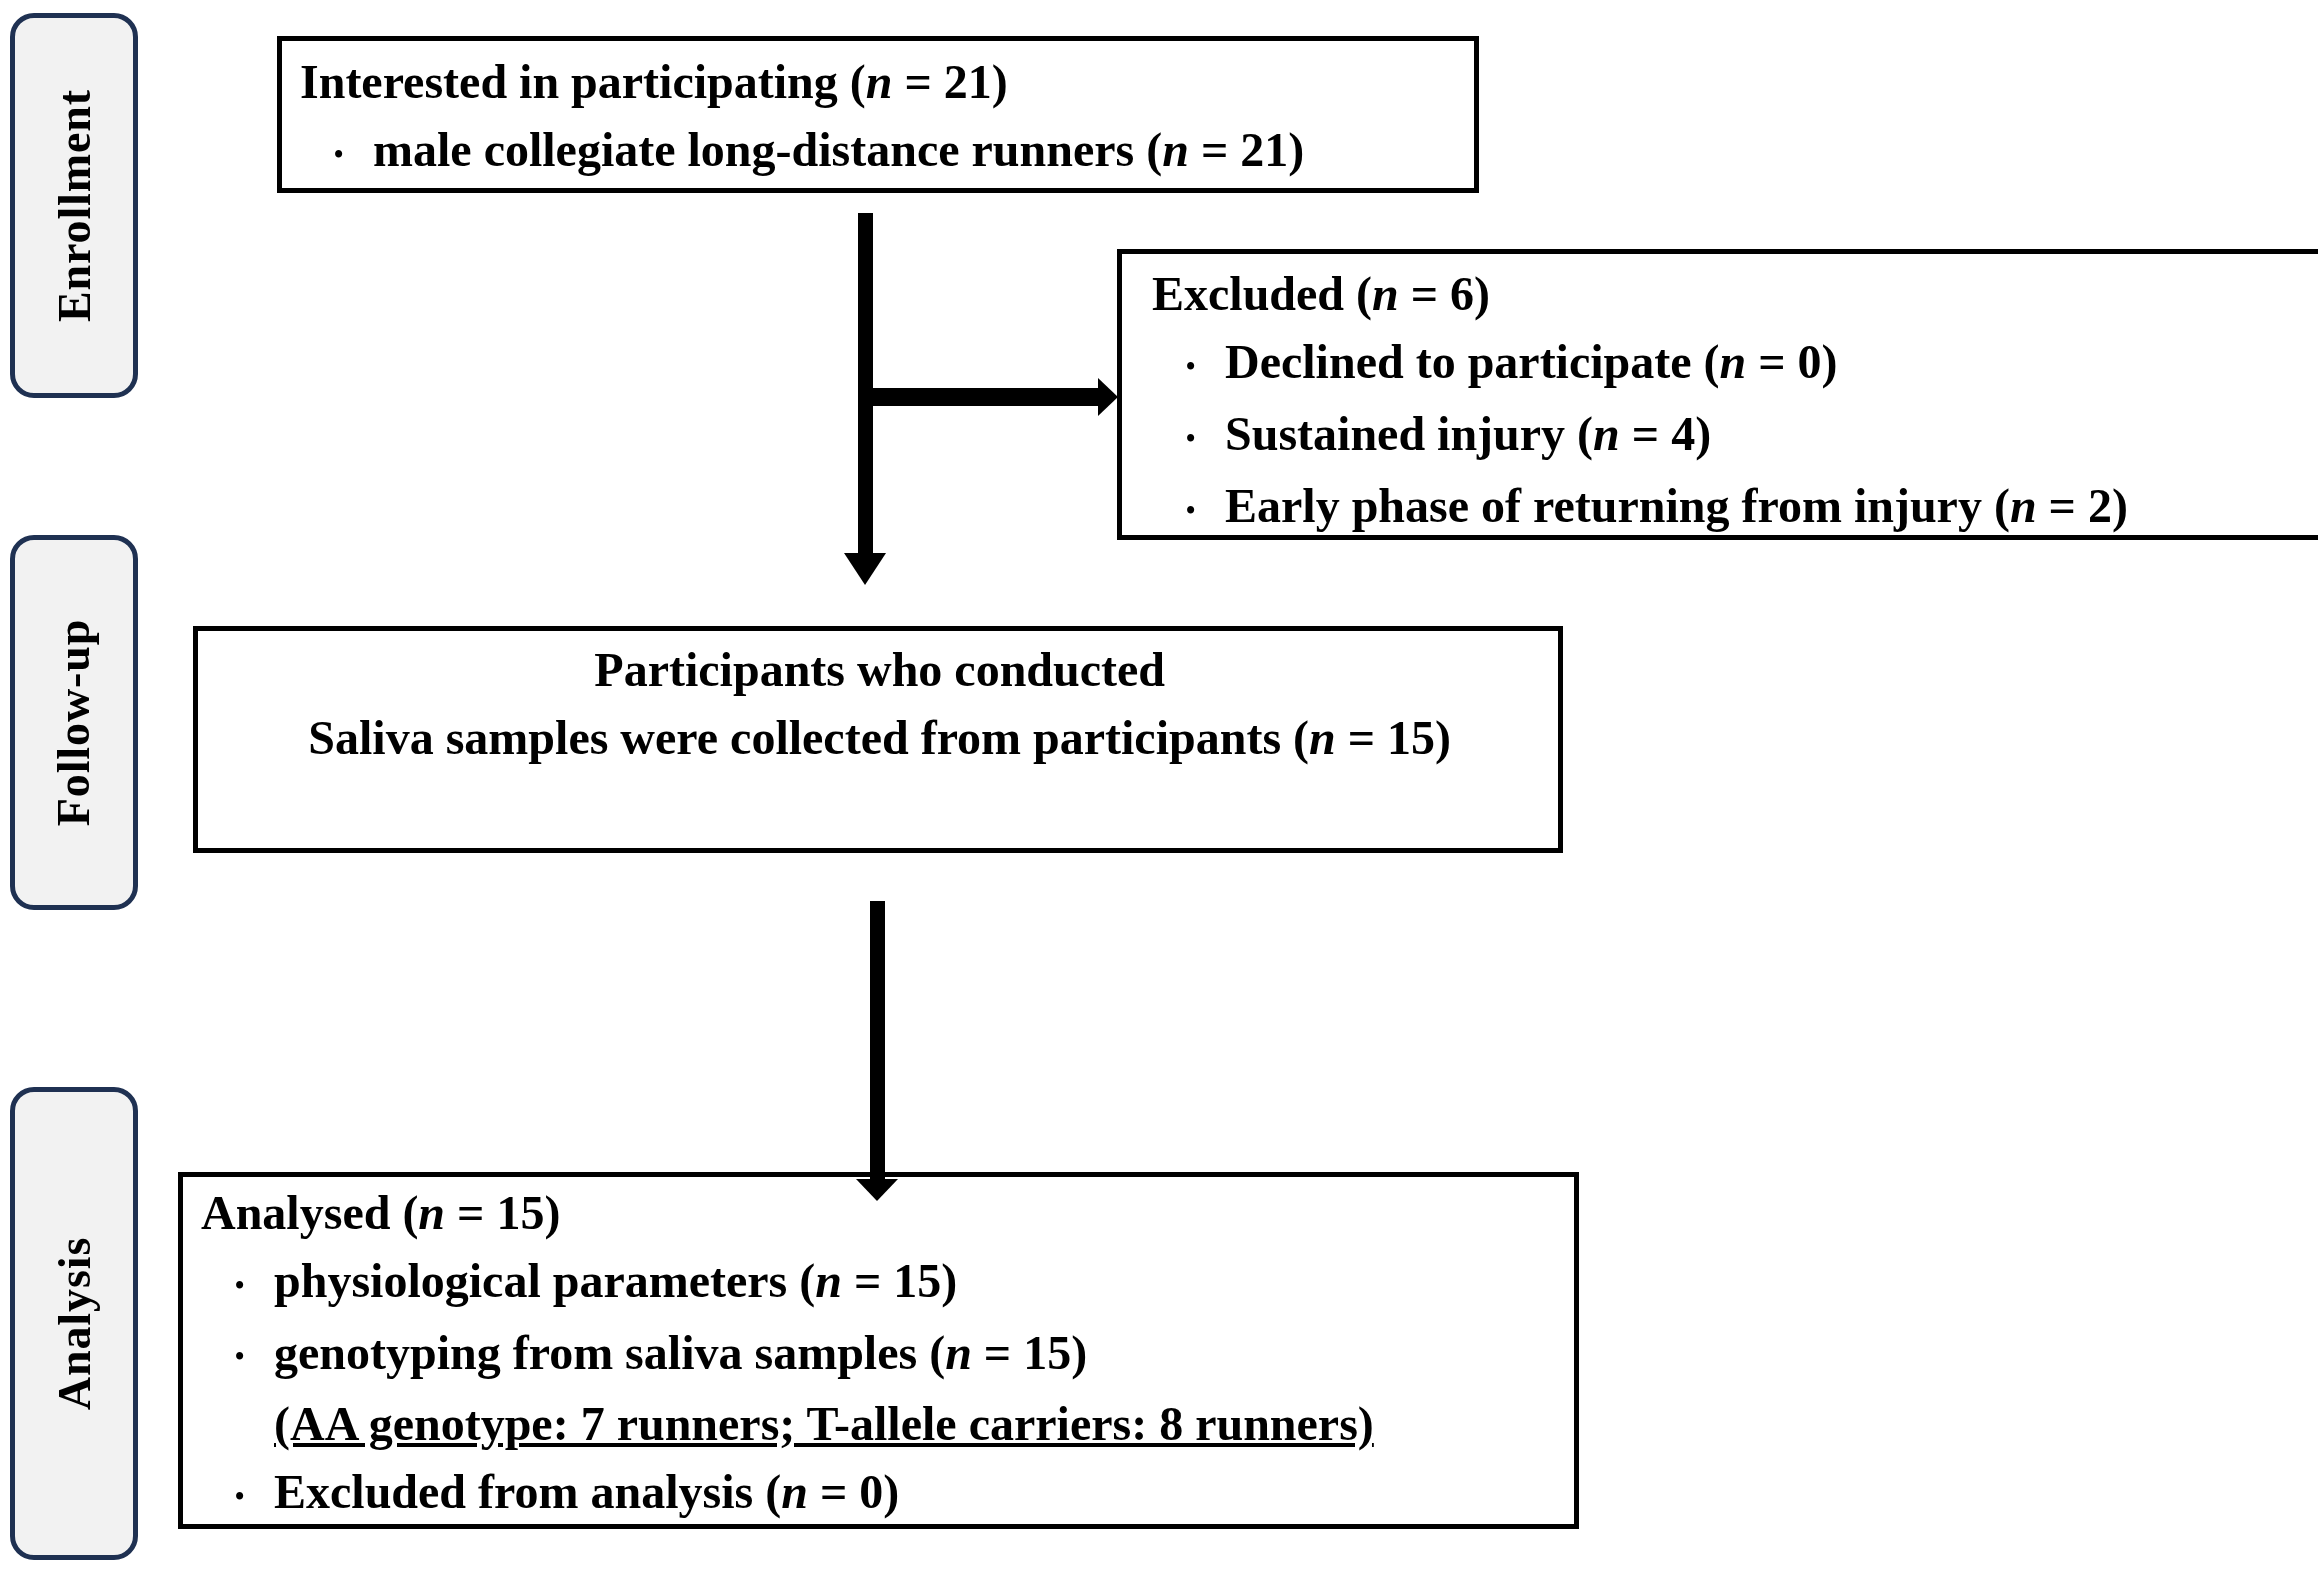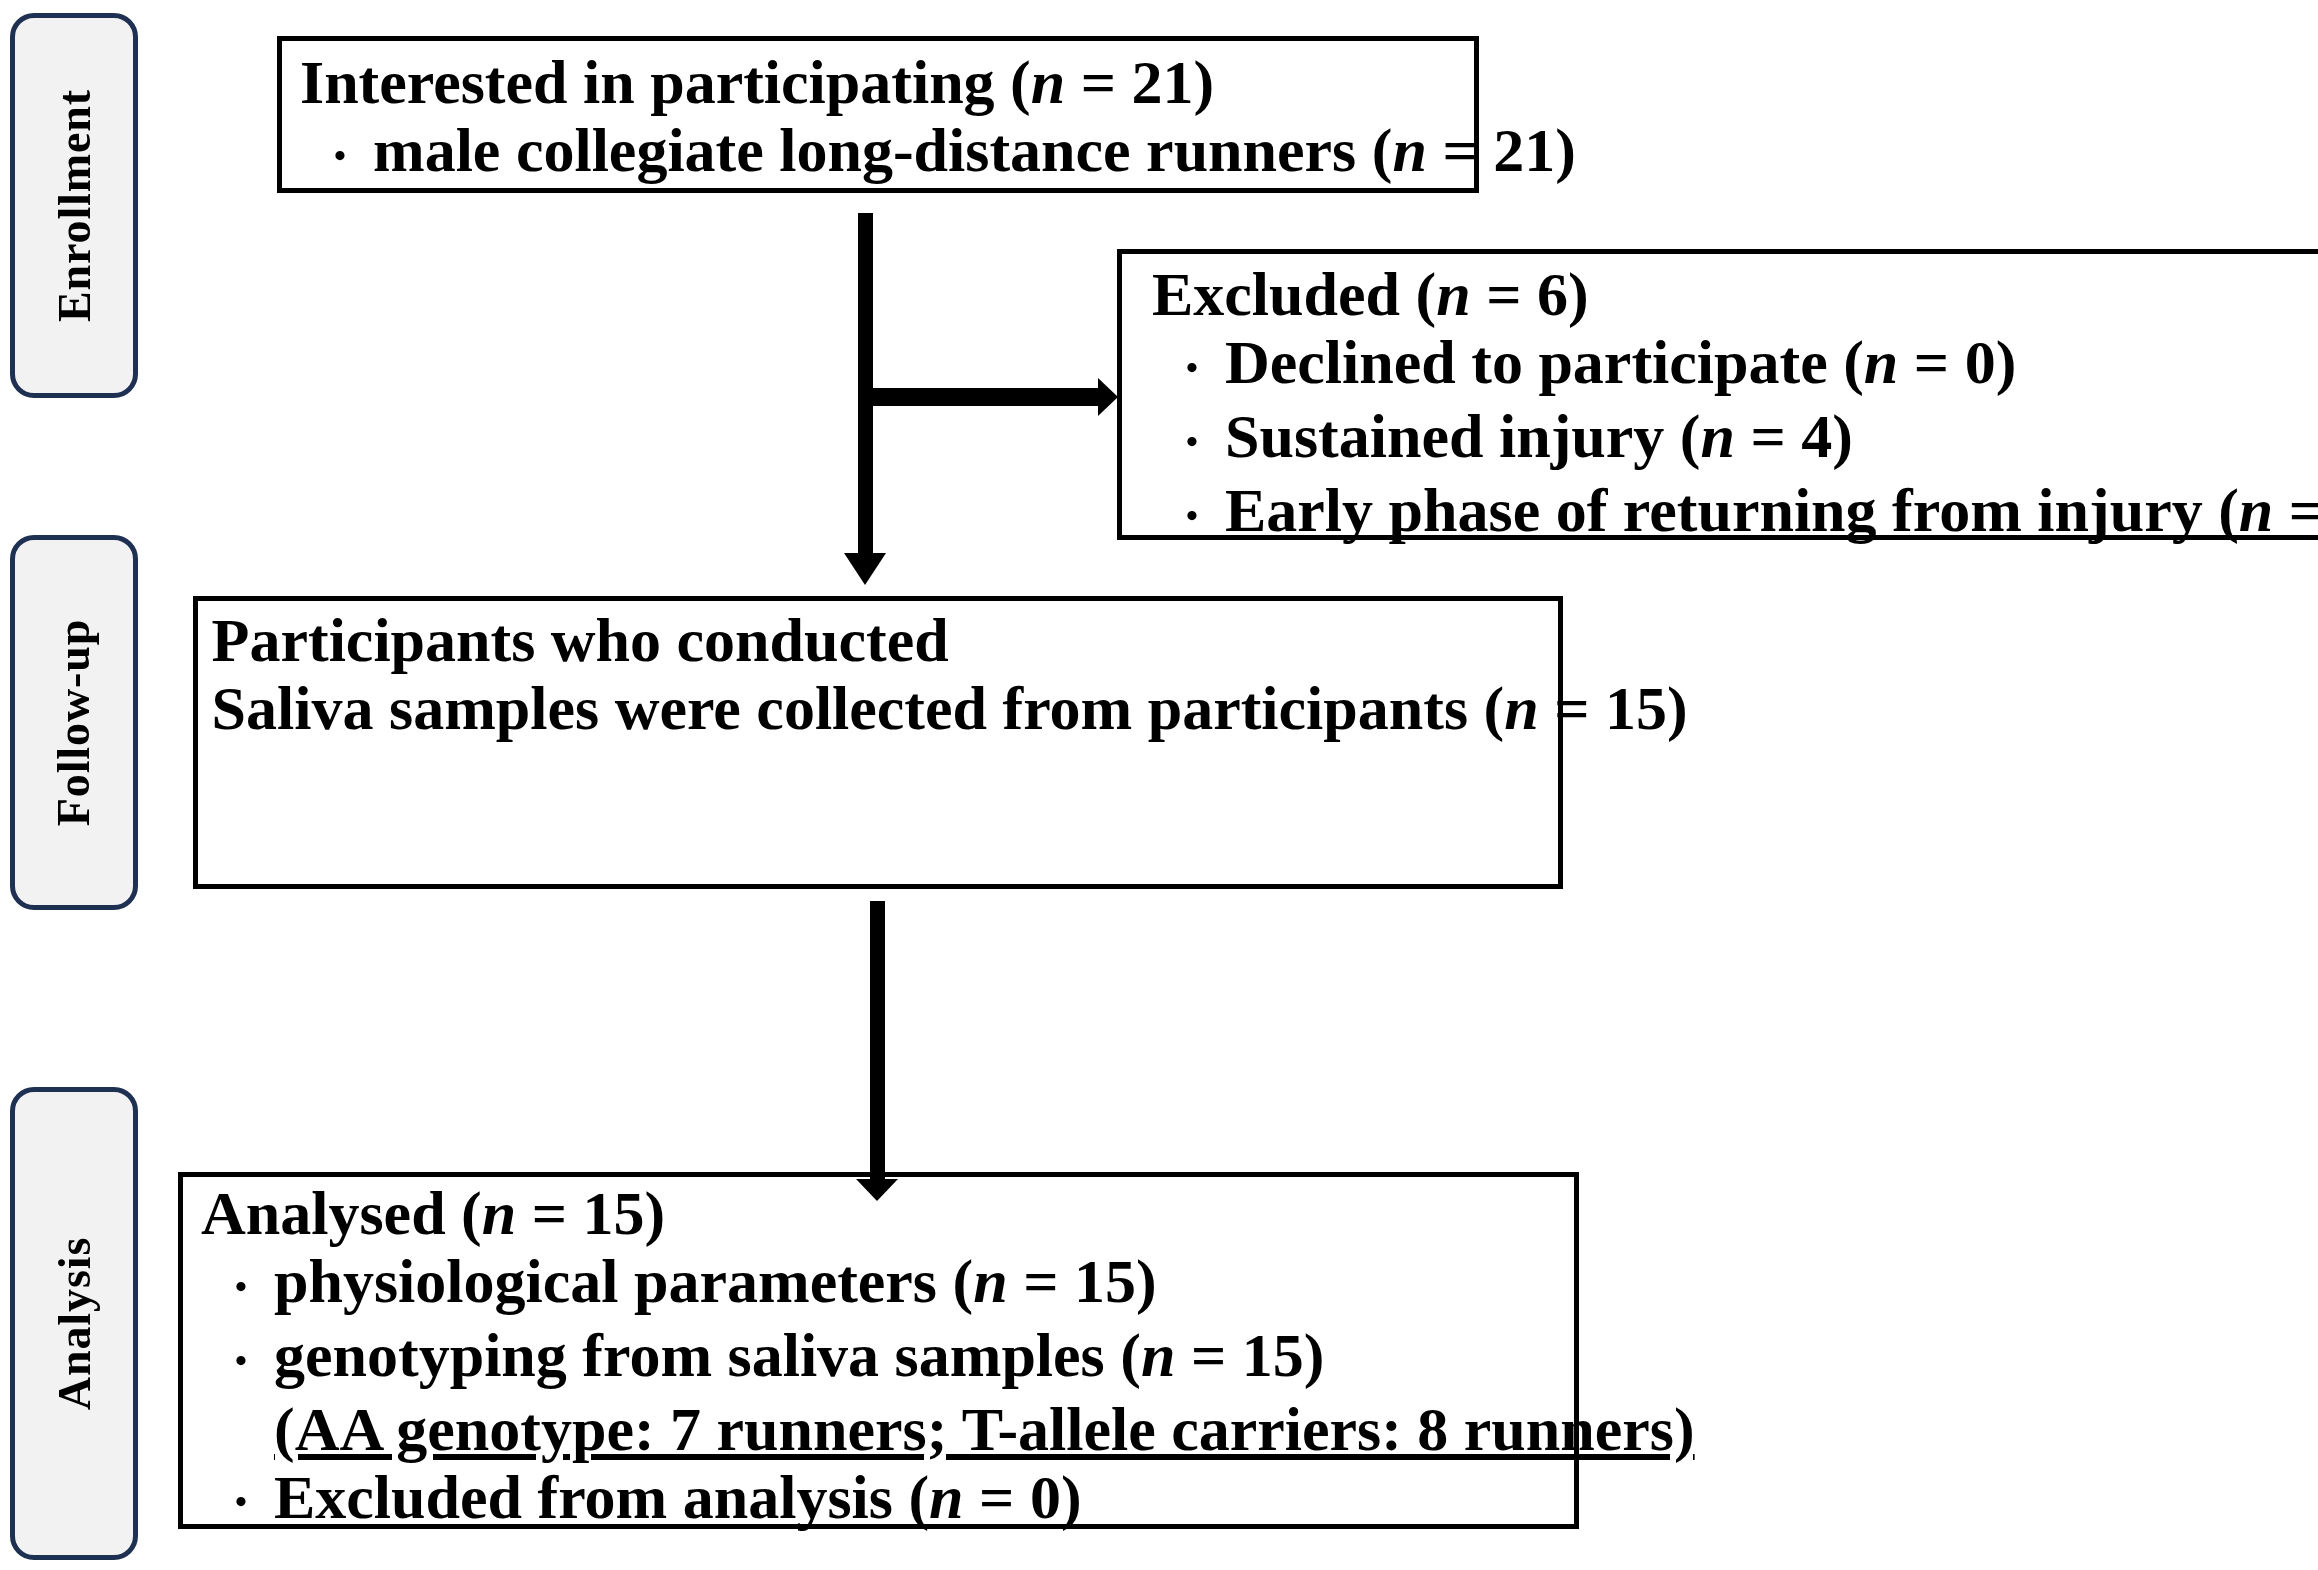--- a/index.html
+++ b/index.html
@@ -20,25 +20,25 @@
   }
   .stage-enrollment { top:12.8px;  height:385px; }
   .stage-followup   { top:535px; height:375px; }
   .stage-analysis   { top:1087px; height:473px; }
   .stage-text { transform:rotate(-90deg); white-space:nowrap; font-size:46px; letter-spacing:0.9px; }
 
   
   .fbox {
     position:absolute; box-sizing:border-box; background:#ffffff;
     border:5.1px solid var(--flow-box-border,#000000);
-    font-size:62px; line-height:68px;
+    font-size:48px; line-height:68px;
   }
   .box-interested { left:277px;  top:36px;   width:1202px; height:157px; padding:6.8px 10.2px 0 18px; }
   .box-excluded   { left:1117px; top:249px;  width:1328px; height:291px; padding:6px 10.2px 0 30px; }
-  .box-followup   { left:193px;  top:596px;  width:1370px; height:293px; padding:5.1px 10.2px 0 13.6px; }
+  .box-followup   { left:193px;  top:626px;  width:1370px; height:227px; padding:5.1px 10.2px 0 13.6px;text-align:center; }
   .box-analysed   { left:178px;  top:1172px; width:1401px; height:357px; padding:1.7px 10.2px 0 18px; }
 
   .line   { white-space:nowrap; }
   .bullet { padding-left:34px; }
   .dot    { display:inline-block; width:39px; font-size:0.55em; vertical-align:0.12em; }
   .note   { padding-left:73px;text-decoration:underline; }
 
   
   .a1-shaft  { position:absolute; left:858px; top:213px;  width:15.3px;  height:340px; background:var(--arrow,#000); }
   .a1-head   { position:absolute; left:844px;  top:553px;  width:0; height:0;

